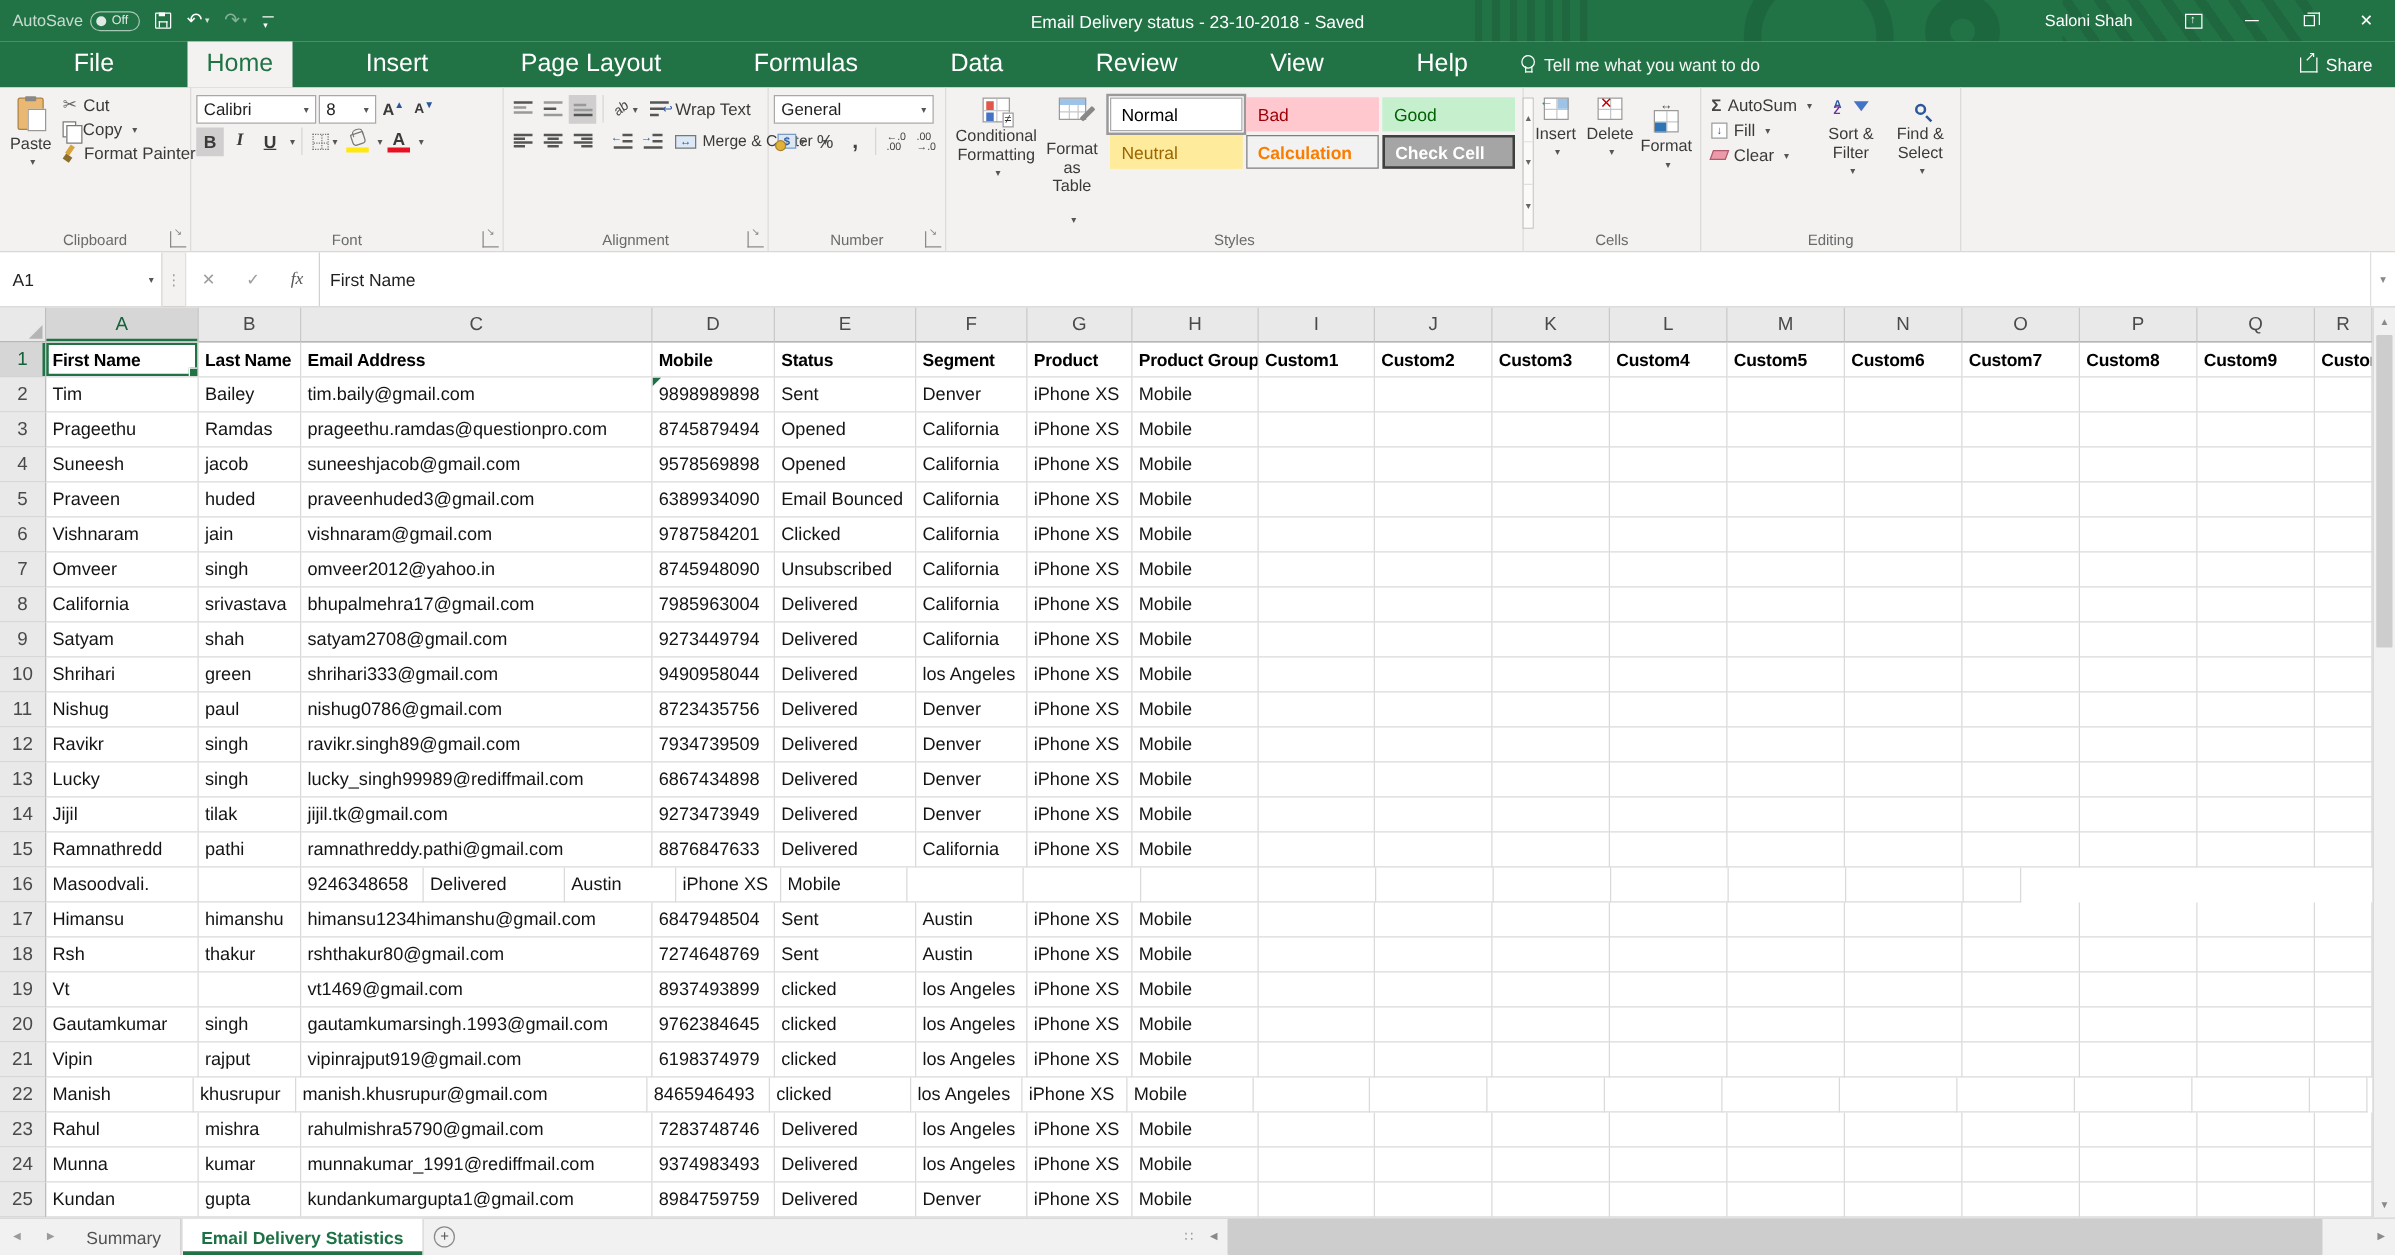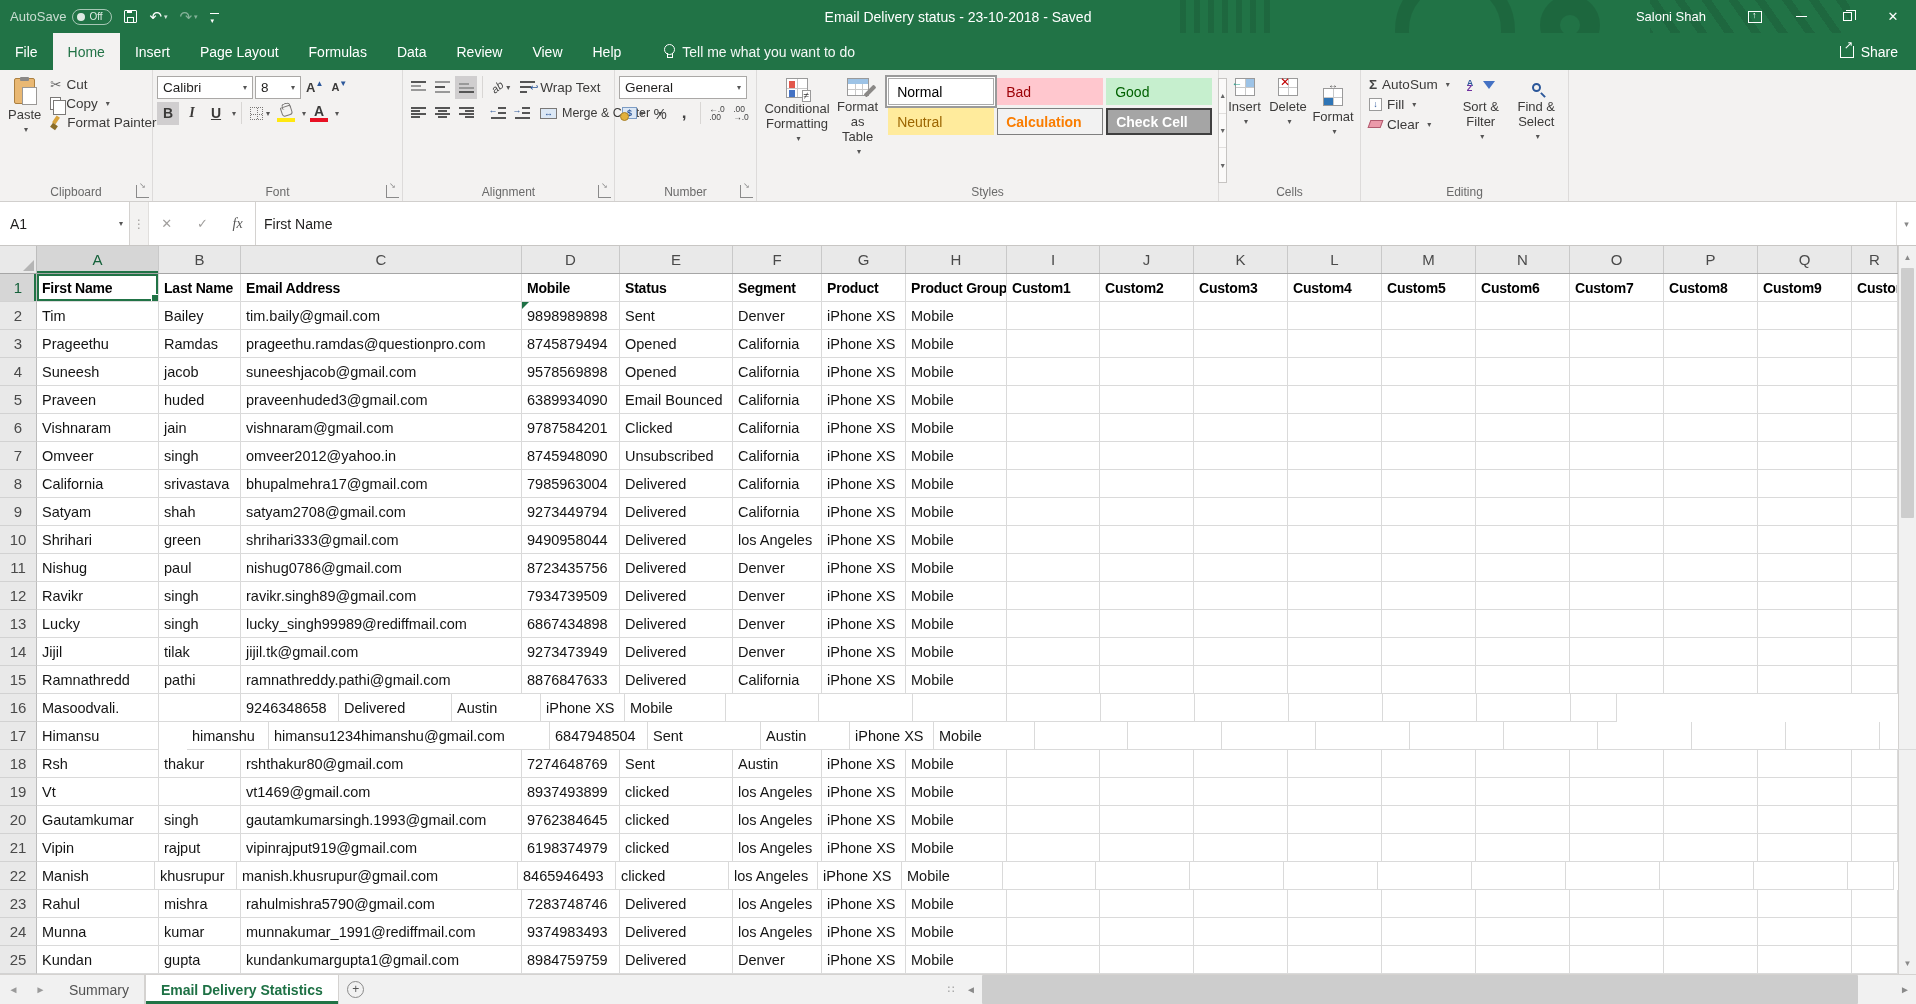--- a/index.html
+++ b/index.html
@@ -34,21 +34,21 @@
   .wbtn { width:46px; height:33px; display:flex; align-items:center; justify-content:center; color:#fff; font-size:13px; }
   .i-ribopt { width:14px; height:12px; border:1px solid #fff; position:relative; display:inline-block; }
   .i-ribopt::after { content:"↑"; position:absolute; top:-2px; left:3px; font-size:9px; }
   .i-restore { width:9px; height:9px; border:1px solid #fff; position:relative; display:inline-block; }
   .i-restore::before { content:""; position:absolute; top:-3px; left:2px; width:9px; height:9px; border:1px solid #fff; border-bottom:none; border-left:none; }
   .i-min { width:11px; border-top:1.5px solid #fff; display:inline-block; }
 
   
   .tabrow { height:37px; background:#217346; display:flex; align-items:stretch; flex:0 0 37px; color:#fff; }
   #tabstrip { display:flex; }
-  .rtab { display:flex; align-items:center; padding:0 15px; font-size:14px; color:#fff; }
+  .rtab { display:flex; align-items:center; padding:0 15px; font-size:20px; color:#fff;margin-left:44px; }
   .rtab.active { background:#f3f2f1; color:#217346; }
   .tellme { display:flex; align-items:center; gap:7px; margin-left:28px; font-size:14px; color:rgba(255,255,255,0.95); }
   .i-bulb { width:11px; height:15px; position:relative; display:inline-block; }
   .i-bulb::before { content:""; position:absolute; top:0; left:0; width:9px; height:9px; border:1.5px solid #fff; border-radius:50%; }
   .i-bulb::after { content:""; position:absolute; bottom:1px; left:3px; width:4px; height:4px; border:1px solid #fff; border-top:none; }
   .share { margin-left:auto; display:flex; align-items:center; gap:7px; padding:0 18px; font-size:14px; }
   .i-share { width:14px; height:12px; border:1.5px solid #fff; border-top:none; position:relative; display:inline-block; }
   .i-share::after { content:"↗"; position:absolute; top:-7px; left:3px; font-size:11px; color:#fff; }
 
   
@@ -431,21 +431,21 @@
       <div class="glabel">Number</div>
       <div class="glaunch"></div>
     </div>
 
     <div class="rgroup" style="width:462px;flex-direction:row;">
       <div class="bigbtn" style="width:72px;">
         <span class="i-cf"></span>
         <span class="blabel">Conditional Formatting</span>
           <span class="dd">▾</span>
       </div>
-      <div class="bigbtn" style="width:66px;">
+      <div class="bigbtn" style="width:66px;justify-content:space-between;">
         <span class="i-fat"></span>
         <span class="blabel">Format as Table</span>
           <span class="dd">▾</span>
       </div>
       <div id="stylegallery">
           <div class="chip selected" style="background: rgb(255, 255, 255); color: rgb(0, 0, 0); border-color: rgb(171, 171, 171);">Normal</div>
           <div class="chip" style="background: rgb(255, 199, 206); color: rgb(156, 0, 6); border-color: rgb(255, 199, 206);">Bad</div>
           <div class="chip" style="background: rgb(198, 239, 206); color: rgb(0, 97, 0); border-color: rgb(198, 239, 206);">Good</div>
           <div class="chip" style="background: rgb(255, 235, 156); color: rgb(156, 101, 0); border-color: rgb(255, 235, 156);">Neutral</div>
           <div class="chip" style="background: rgb(242, 242, 242); color: rgb(250, 125, 0); border-color: rgb(127, 127, 127); font-weight: bold;">Calculation</div>
@@ -889,21 +889,21 @@
             <div class="cell" style="width: 94px;"></div>
             <div class="cell" style="width: 94px;"></div>
             <div class="cell" style="width: 94px;"></div>
             <div class="cell" style="width: 94px;"></div>
             <div class="cell" style="width: 94px;"></div>
             <div class="cell" style="width: 46px;"></div>
           </div>
           <div class="row">
             <div class="rn">17</div>
             <div class="cell" style="width: 122px;">Himansu</div>
-            <div class="cell" style="width: 82px; margin-left: 28px;">himanshu</div>
+            <div class="cell" style="width: 82px;">himanshu</div>
             <div class="cell" style="width: 281px;">himansu1234himanshu@gmail.com</div>
             <div class="cell" style="width: 98px;">6847948504</div>
             <div class="cell" style="width: 113px;">Sent</div>
             <div class="cell" style="width: 89px;">Austin</div>
             <div class="cell" style="width: 84px;">iPhone XS</div>
             <div class="cell" style="width: 101px;">Mobile</div>
             <div class="cell" style="width: 93px;"></div>
             <div class="cell" style="width: 94px;"></div>
             <div class="cell" style="width: 94px;"></div>
             <div class="cell" style="width: 94px;"></div>

